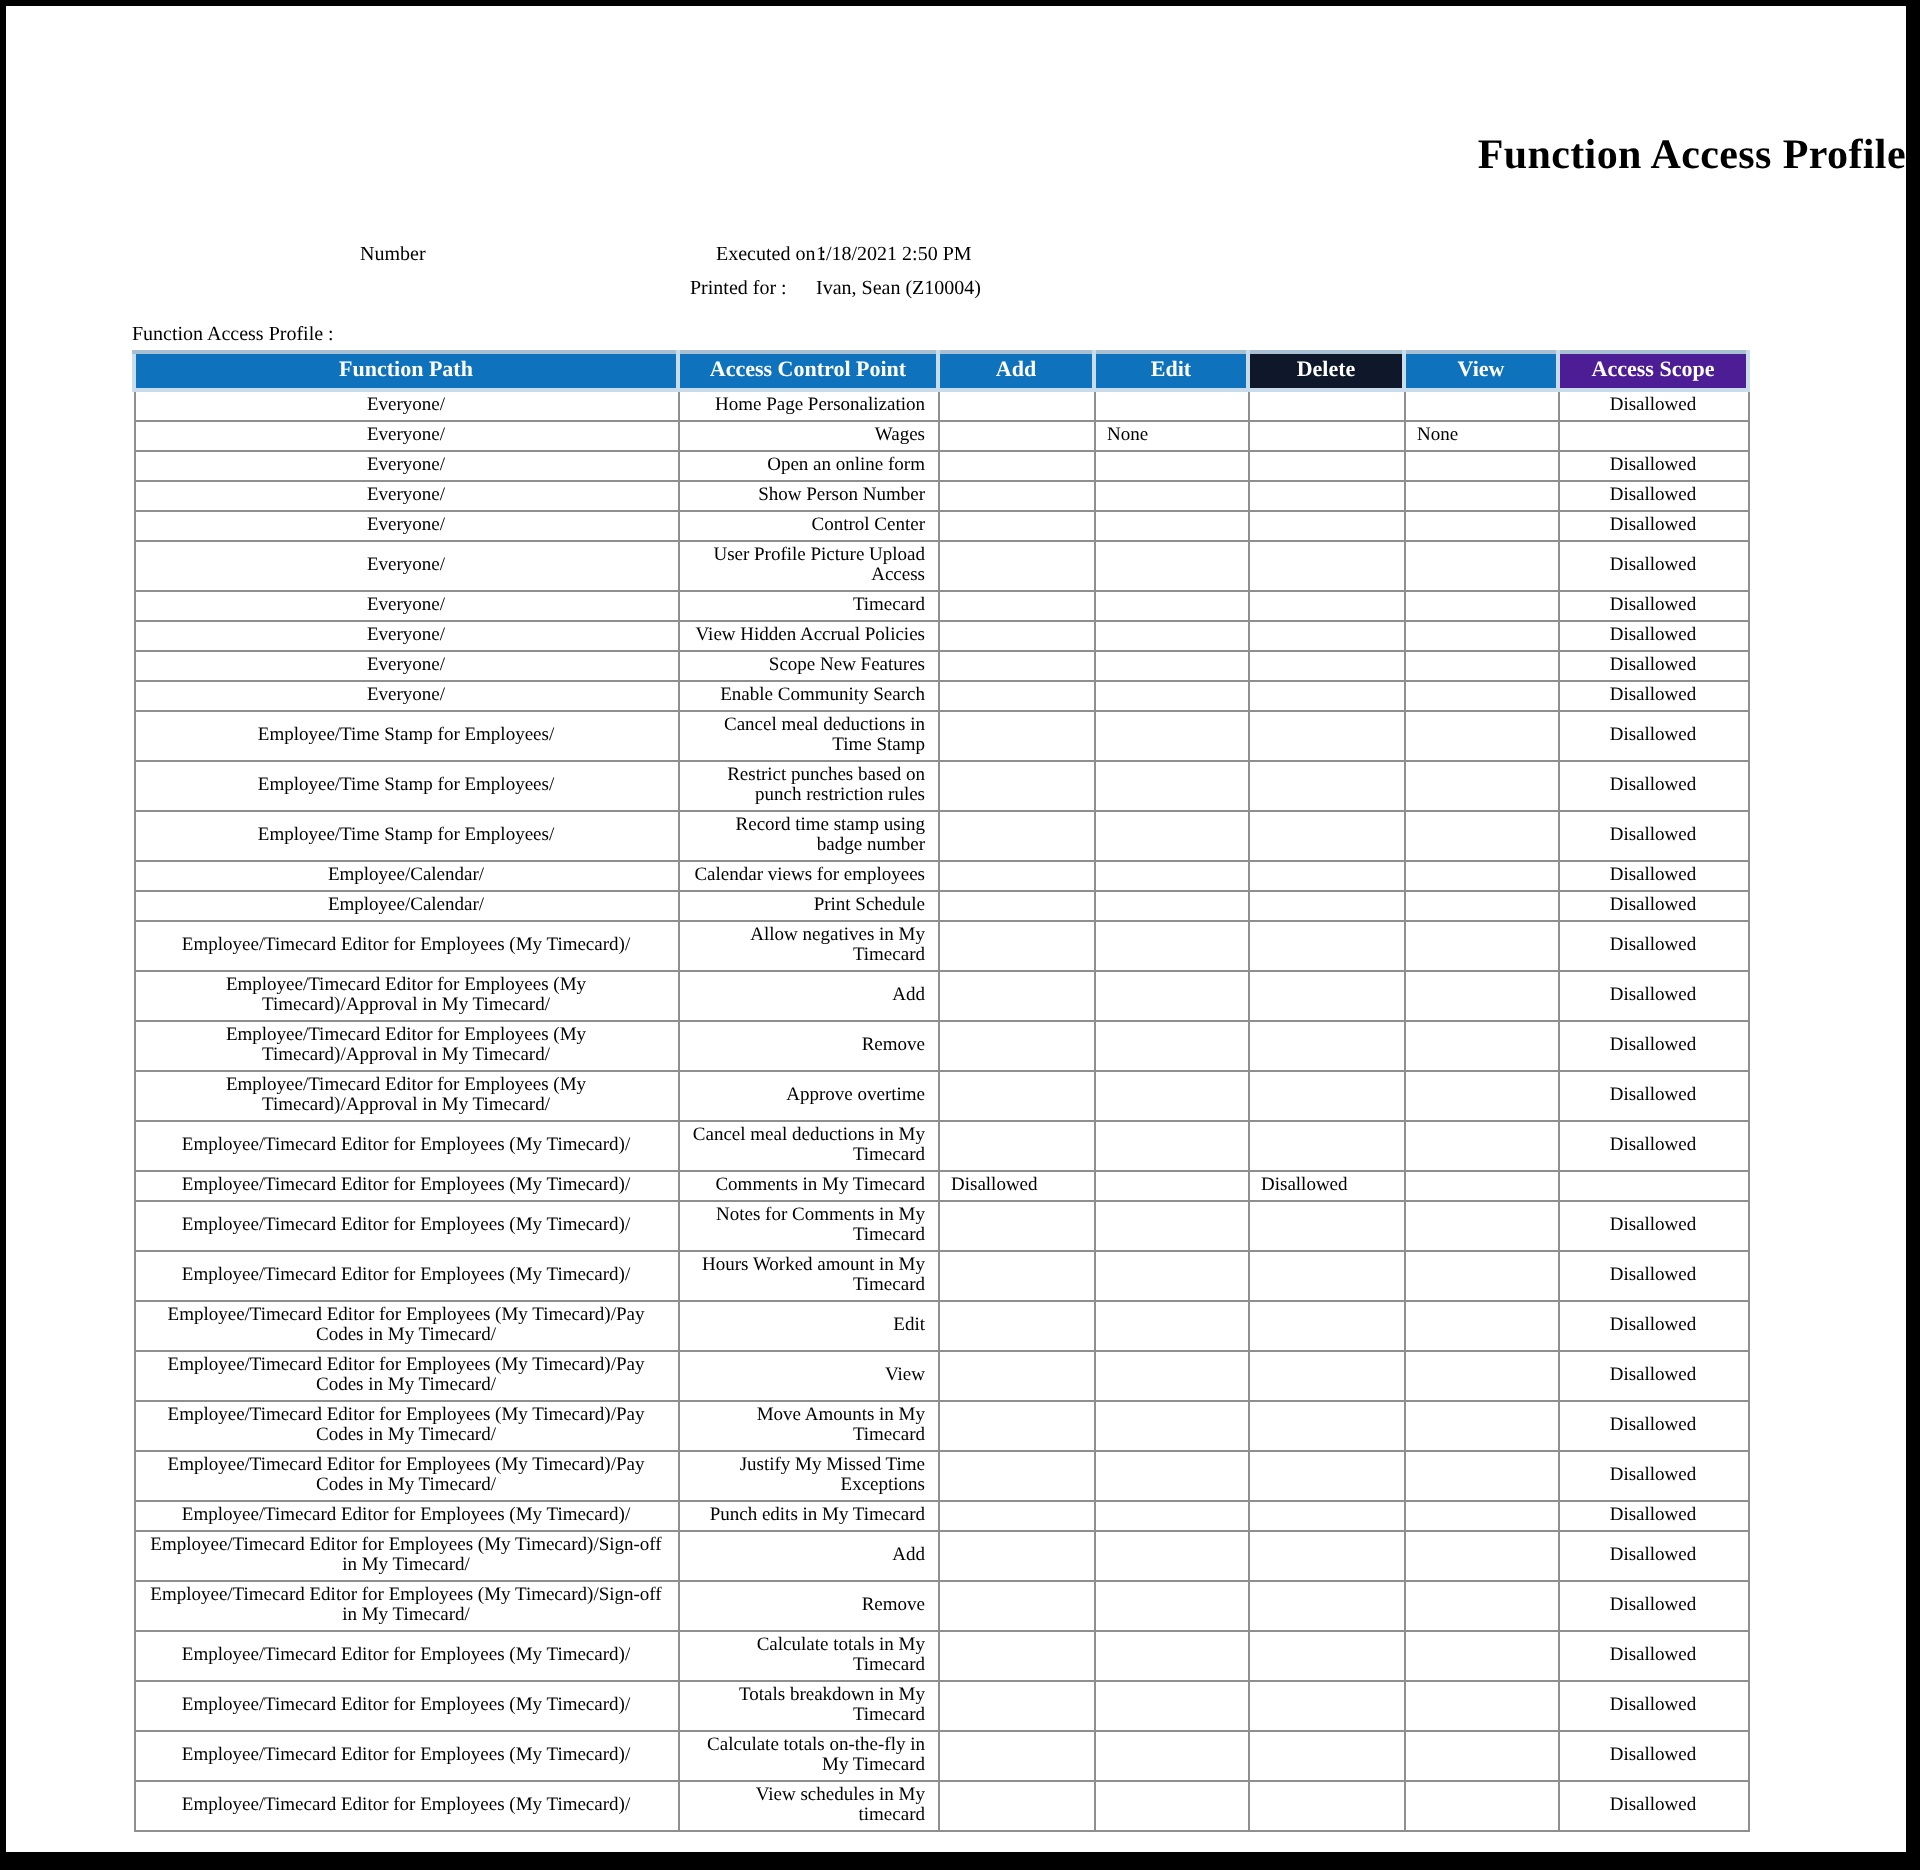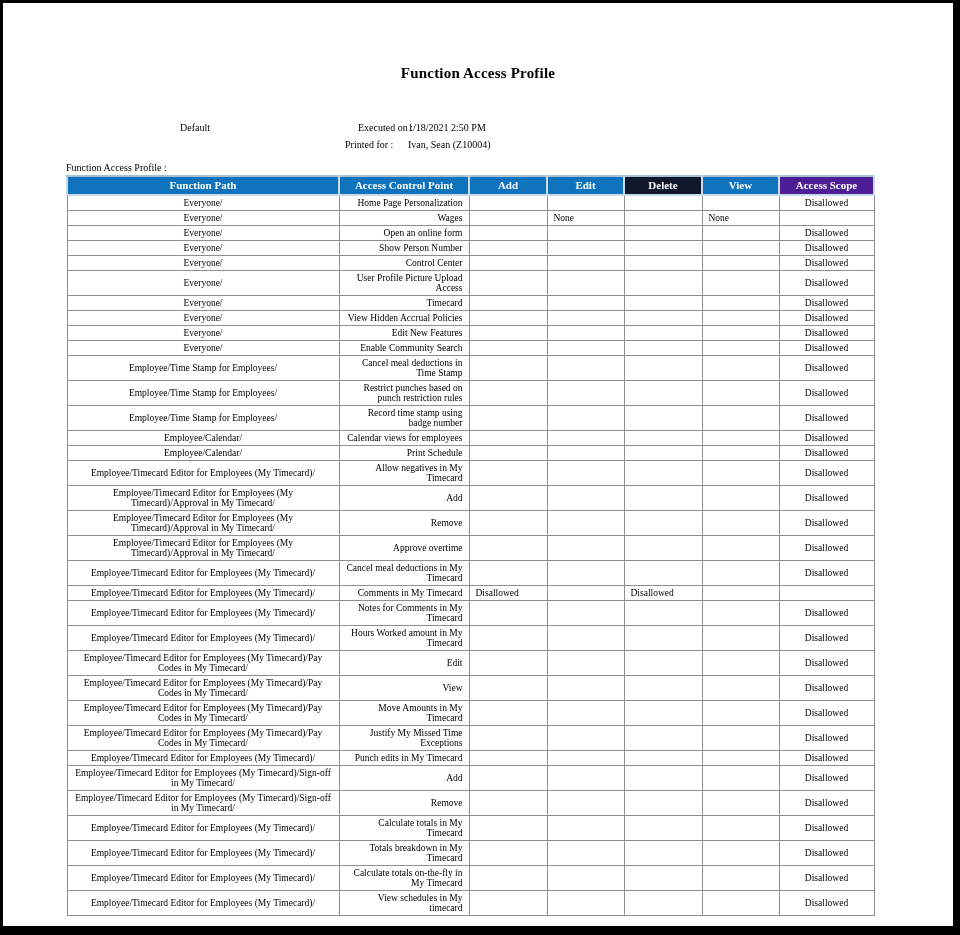--- a/index.html
+++ b/index.html
@@ -7,21 +7,21 @@
     width:960px; height:935px; overflow:hidden; position:relative;
     background:#000;
     font-family:"Liberation Serif", serif;
   }
   .page {
     position:absolute; left:3px; top:3px; width:950px; height:923px;
     background:#fff; overflow:hidden;
   }
   .title {
     position:absolute; top:62px; left:0; width:100%;
-    text-align:center; font-size:15px; font-weight:bold; color:#000;
+    text-align:right; font-size:21px; font-weight:bold; color:#000;
     letter-spacing:0.2px;
   }
   .meta { position:absolute; left:0; top:0; width:100%; height:0; }
   .meta span { position:absolute; font-size:10px; color:#000; white-space:nowrap; }
   .m-l1 { left:63px;  top:119px;margin-top:40px; }
   .m-v1 { left:177px; top:119px; }
   .m-l2 { left:355px; top:119px; }
   .m-v2 { left:405px; top:119px; }
   .m-l3 { left:342px; top:136px; }
   .m-v3 { left:405px; top:136px; }
@@ -53,21 +53,21 @@
 </style>
 </head>
 <body>
 
 <div class="page">
 
   <div class="title">Function Access Profile</div>
 
   <div class="meta">
     <span class="m-l1">Function Access Profile :</span>
-    <span class="m-v1">Default</span>
+    <span class="m-v1">Number</span>
     <span class="m-l2">Executed on :</span>
     <span class="m-v2">1/18/2021 2:50 PM</span>
     <span class="m-l3">Printed for :</span>
     <span class="m-v3">Ivan, Sean (Z10004)</span>
   </div>
 
   <table class="report">
     <colgroup>
       <col style="width:272px">
         <col style="width:130px">
@@ -156,21 +156,21 @@
           <td class="c-path">Everyone/</td>
           <td class="c-acp">View Hidden Accrual Policies</td>
           <td class="c-add"></td>
           <td class="c-edit"></td>
           <td class="c-delete"></td>
           <td class="c-view"></td>
           <td class="c-scope">Disallowed</td>
         </tr>
         <tr>
           <td class="c-path">Everyone/</td>
-          <td class="c-acp">Edit New Features</td>
+          <td class="c-acp">Scope New Features</td>
           <td class="c-add"></td>
           <td class="c-edit"></td>
           <td class="c-delete"></td>
           <td class="c-view"></td>
           <td class="c-scope">Disallowed</td>
         </tr>
         <tr>
           <td class="c-path">Everyone/</td>
           <td class="c-acp">Enable Community Search</td>
           <td class="c-add"></td>

